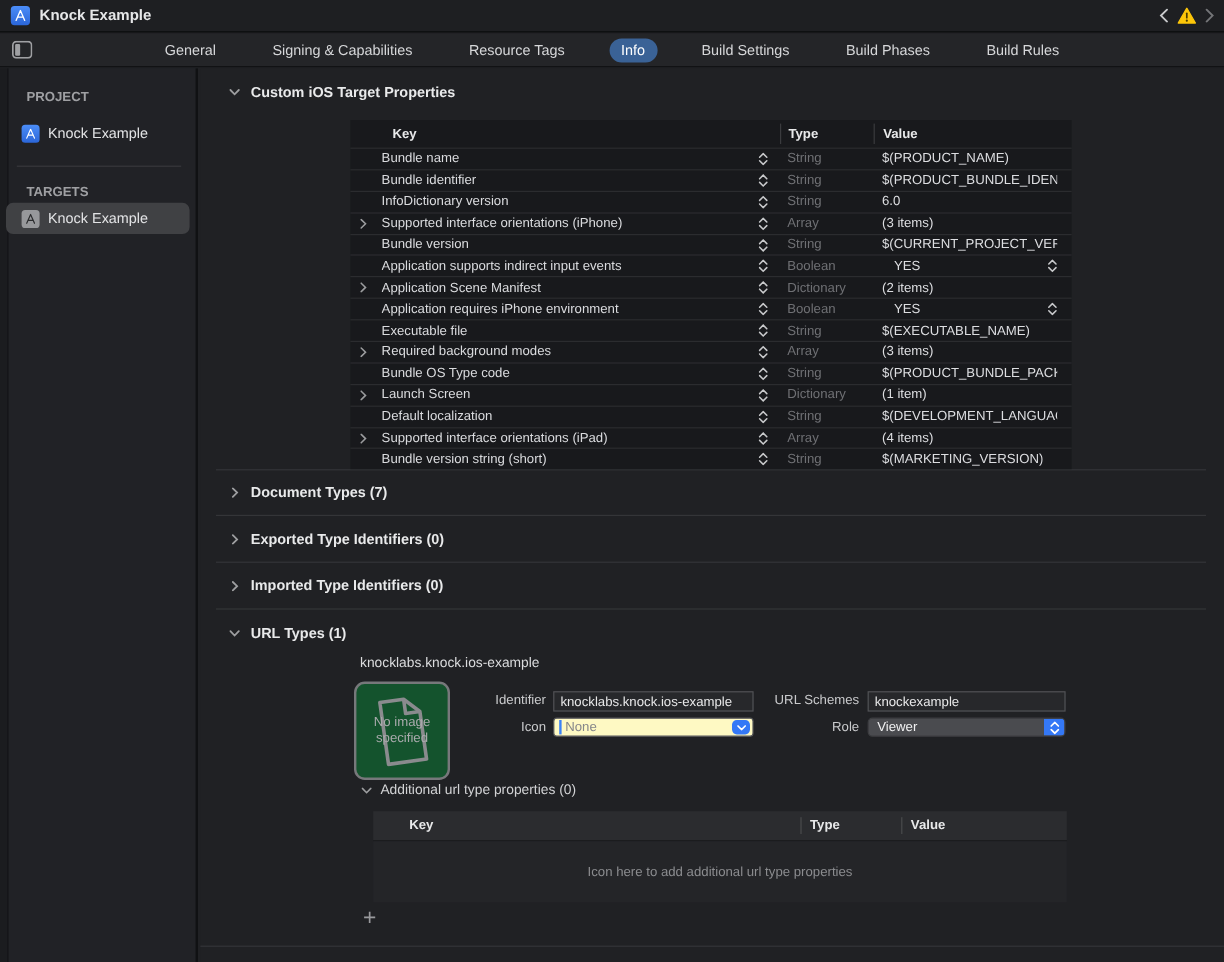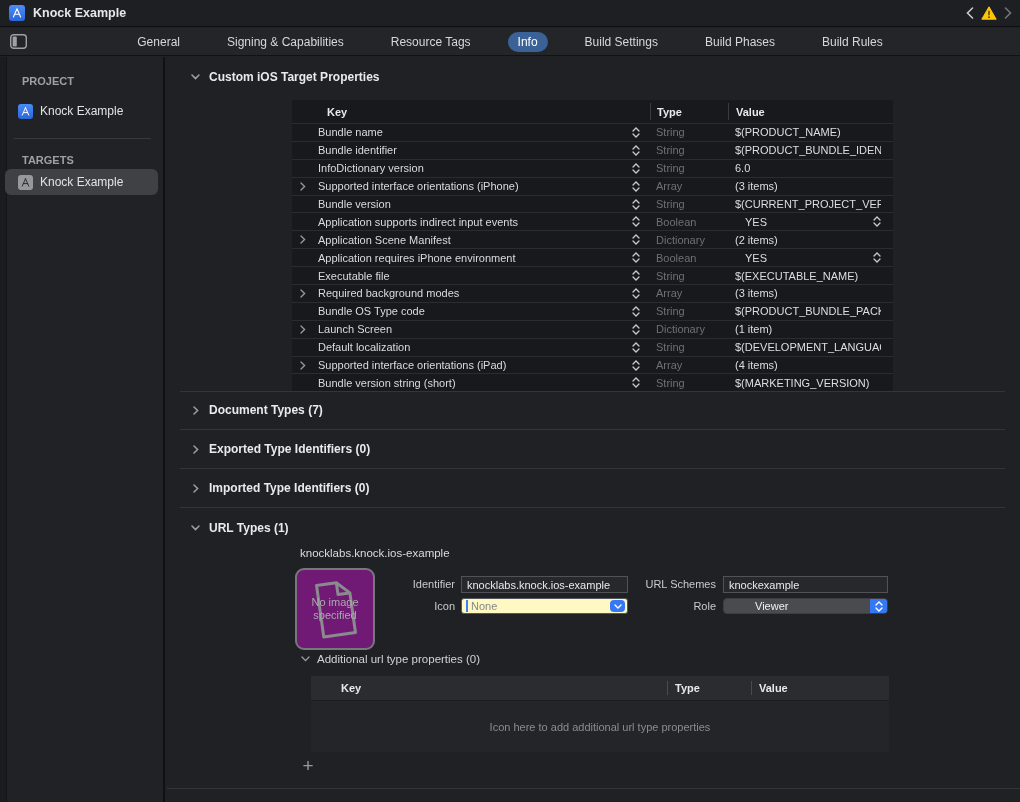--- a/index.html
+++ b/index.html
@@ -66,34 +66,34 @@
   .cell.value { flex:1; display:flex; align-items:center; height:100%; padding-left:7px; padding-right:12px; overflow:hidden;justify-content:flex-end; }
   .vlabel { color:#dddee1; white-space:nowrap; overflow:hidden; }
   .vspacer { flex:1; }
   .prow .bool-stepper { display:none; }
   .prow.bool .bool-stepper { display:flex; }
   .prow.bool .vlabel { padding-left:10px; }
 
   
   .url-item-title { position:absolute; left:133px; top:490px; font-size:11.5px; color:#dadbdd; }
   .image-well { position:absolute; left:128px; top:511px; width:80px; height:82px;
-                border:2px solid #77787b; border-radius:9px; background:#701a75;
+                border:2px solid #77787b; border-radius:9px; background:#14532d;
                 display:flex; align-items:center; justify-content:center; }
   .image-well .noimg-text { position:absolute; font-size:11px; color:#a9aaac; text-align:center; line-height:13px; }
   .fld-label { position:absolute; font-size:11px; color:#c9cacc; text-align:right; white-space:nowrap; }
   .text-field { position:absolute; height:17px; background:#27282b; border:1px solid #515255;
                 font-size:11px; color:#e8e8e9; display:flex; align-items:center; padding-left:5px; white-space:nowrap; overflow:hidden; }
   .combo { position:absolute; height:16px; background:#fef9c3; border:1px solid #56575a; border-radius:3px;
            display:flex; align-items:center; overflow:hidden; }
   .combo .caret { width:2px; height:12px; background:#3b82f7; margin-left:4px; }
   .combo .combo-text { margin-left:3px; font-size:11px; color:#85868a; flex:1; }
   .combo .combo-btn { width:15px; height:12px; margin-right:2px; border-radius:4px; background:#3478f6;
                       display:flex; align-items:center; justify-content:center; }
   .popup { position:absolute; height:16px; background:#4a4b4f; border:1px solid #3c3d40; border-radius:4px;
-           display:flex; align-items:center; overflow:hidden;padding-left:24px; }
+           display:flex; align-items:center; overflow:hidden; }
   .popup .popup-text { margin-left:7px; font-size:11px; color:#f0f0f1; flex:1; }
   .popup .popup-btn { width:17px; height:100%; background:#3478f6; display:flex; flex-direction:column;
                       align-items:center; justify-content:center; gap:1px; }
 
   
   .addl-header { position:absolute; left:133px; top:596px; display:flex; align-items:center; gap:6px; }
   .addl-title { font-size:11.5px; color:#d2d3d5; }
   .atable { position:absolute; left:144px; top:619px; width:578px; }
   .ahead { display:flex; height:24px; background:#2b2c2f; align-items:center;
            font-weight:700; font-size:11px; color:#e8e9ea; }

